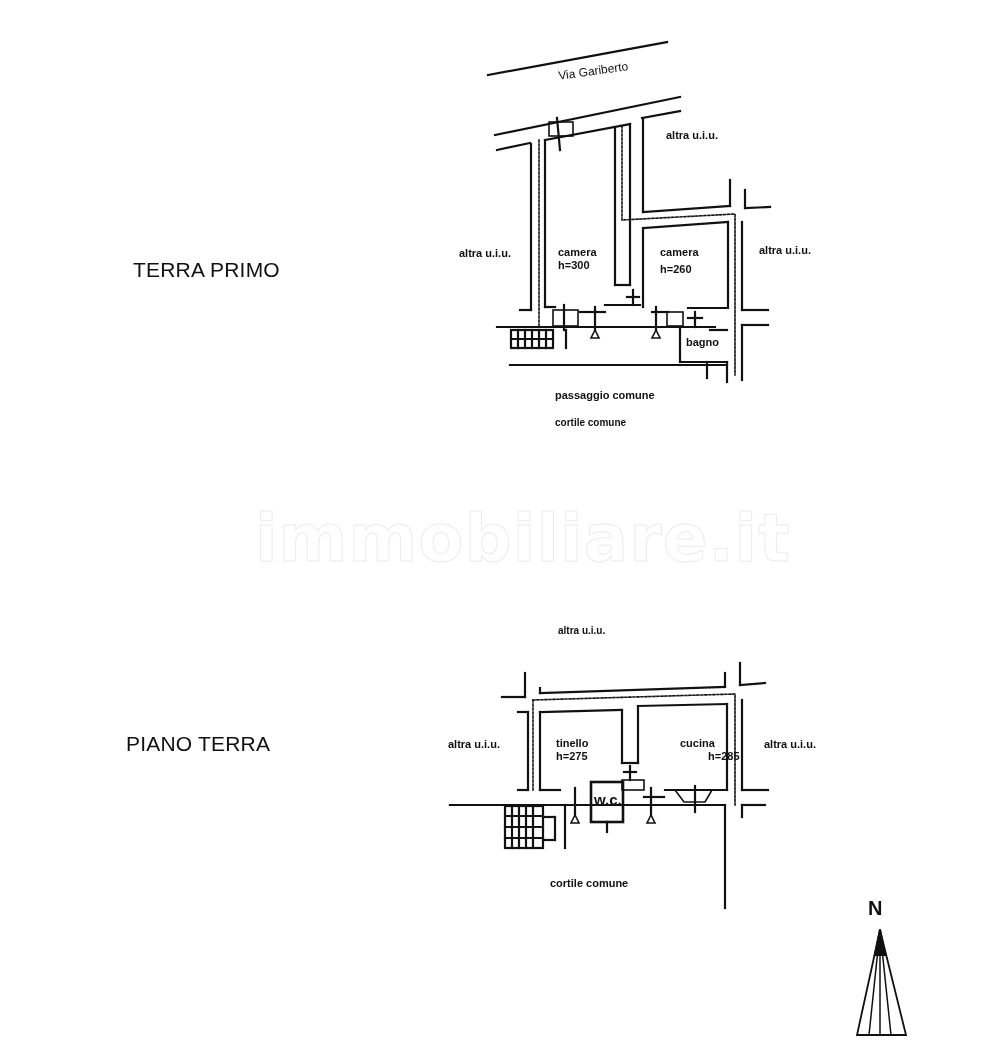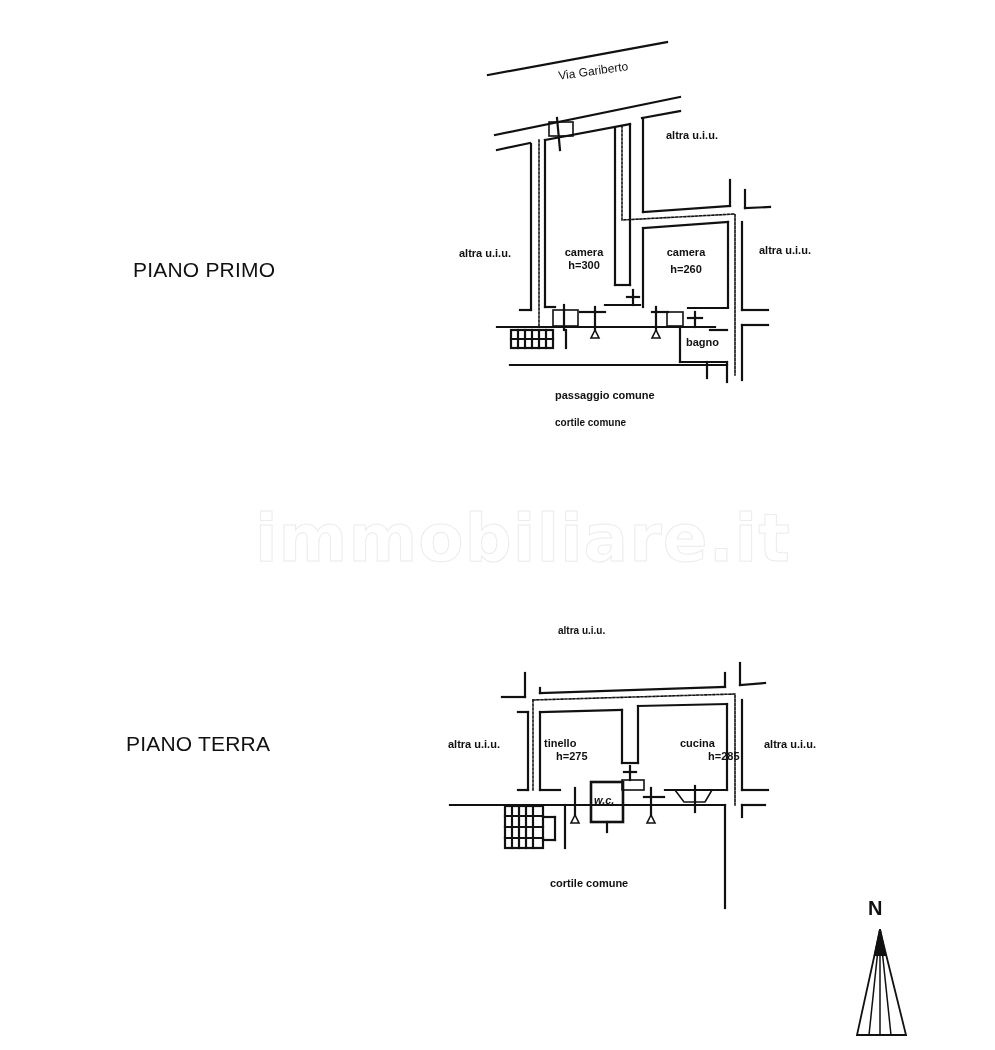--- a/index.html
+++ b/index.html
@@ -1,29 +1,29 @@
 <!DOCTYPE html>
 <html><head>
 <meta charset="utf-8">
 <style>
   html, body { margin: 0; padding: 0; background: #ffffff; }
   body { width: 995px; height: 1050px; position: relative; overflow: hidden; font-family: "Liberation Sans", sans-serif; color: #111; }
   .floor-title { position: absolute; font-size: 21px; font-weight: 400; letter-spacing: 0.2px; color: #111; font-family: "Liberation Sans", sans-serif; }
   .lbl { position: absolute; font-size: 11px; font-weight: 700; color: #111; font-family: "Liberation Sans", sans-serif; line-height: 14px; white-space: nowrap; }
-  .lbl.c { text-align: center; }
+  .lbl.c { text-align: left; }
   svg.plan { position: absolute; left: 0; top: 0; }
   .watermark { position: absolute; left: 255px; top: 500px; font-size: 66px; font-weight: 700; color: transparent; -webkit-text-stroke: 1px #ececec; letter-spacing: 1px; font-family: "DejaVu Sans", sans-serif; white-space: nowrap; }
   .north-label { position: absolute; left: 868px; top: 897px; font-size: 20px; font-weight: 700; font-family: "Liberation Sans", sans-serif; }
 </style>
 </head>
 <body>
 
 <div class="watermark">immobiliare.it</div>
 
-<div class="floor-title" style="left:133px;top:258px;">PIANO PRIMO</div>
+<div class="floor-title" style="left:133px;top:258px;">TERRA PRIMO</div>
 <div class="floor-title" style="left:126px;top:732px;">PIANO TERRA</div>
 
 <svg class="plan" width="995" height="1050" viewBox="0 0 995 1050">
   <g stroke="#111" stroke-width="2.2" fill="none" stroke-linecap="square">
 
     <g>
 
       <line x1="488" y1="75" x2="667" y2="42"></line>
       <line x1="495" y1="135" x2="680" y2="97"></line>
       <line x1="497" y1="150" x2="530" y2="143"></line>
@@ -173,20 +173,20 @@
 <div class="lbl c" style="left:558px;top:258px;width:52px;">h=300</div>
 <div class="lbl c" style="left:660px;top:245px;width:52px;">camera</div>
 <div class="lbl c" style="left:660px;top:262px;width:52px;">h=260</div>
 <div class="lbl" style="left:686px;top:335px;">bagno</div>
 <div class="lbl" style="left:555px;top:348px;margin-top:40px;">passaggio comune</div>
 <div class="lbl" style="left:555px;top:416px;font-size:10px;">cortile comune</div>
 
 <div class="lbl" style="left:558px;top:624px;font-size:10px;">altra u.i.u.</div>
 <div class="lbl" style="left:448px;top:737px;">altra u.i.u.</div>
 <div class="lbl" style="left:764px;top:737px;">altra u.i.u.</div>
-<div class="lbl" style="left:544px;top:736px;">tinello</div>
+<div class="lbl" style="left:556px;top:736px;">tinello</div>
 <div class="lbl" style="left:556px;top:749px;">h=275</div>
 <div class="lbl" style="left:668px;top:736px;margin-left:12px;">cucina</div>
 <div class="lbl" style="left:708px;top:749px;">h=285</div>
-<div class="lbl" style="left:594px;top:793px;font-size:11px;font-style:italic;">w.c.</div>
+<div class="lbl" style="left:594px;top:793px;font-size:15px;">w.c.</div>
 <div class="lbl" style="left:550px;top:876px;">cortile comune</div>
 
 <div class="north-label">N</div>
 
 </body></html>

